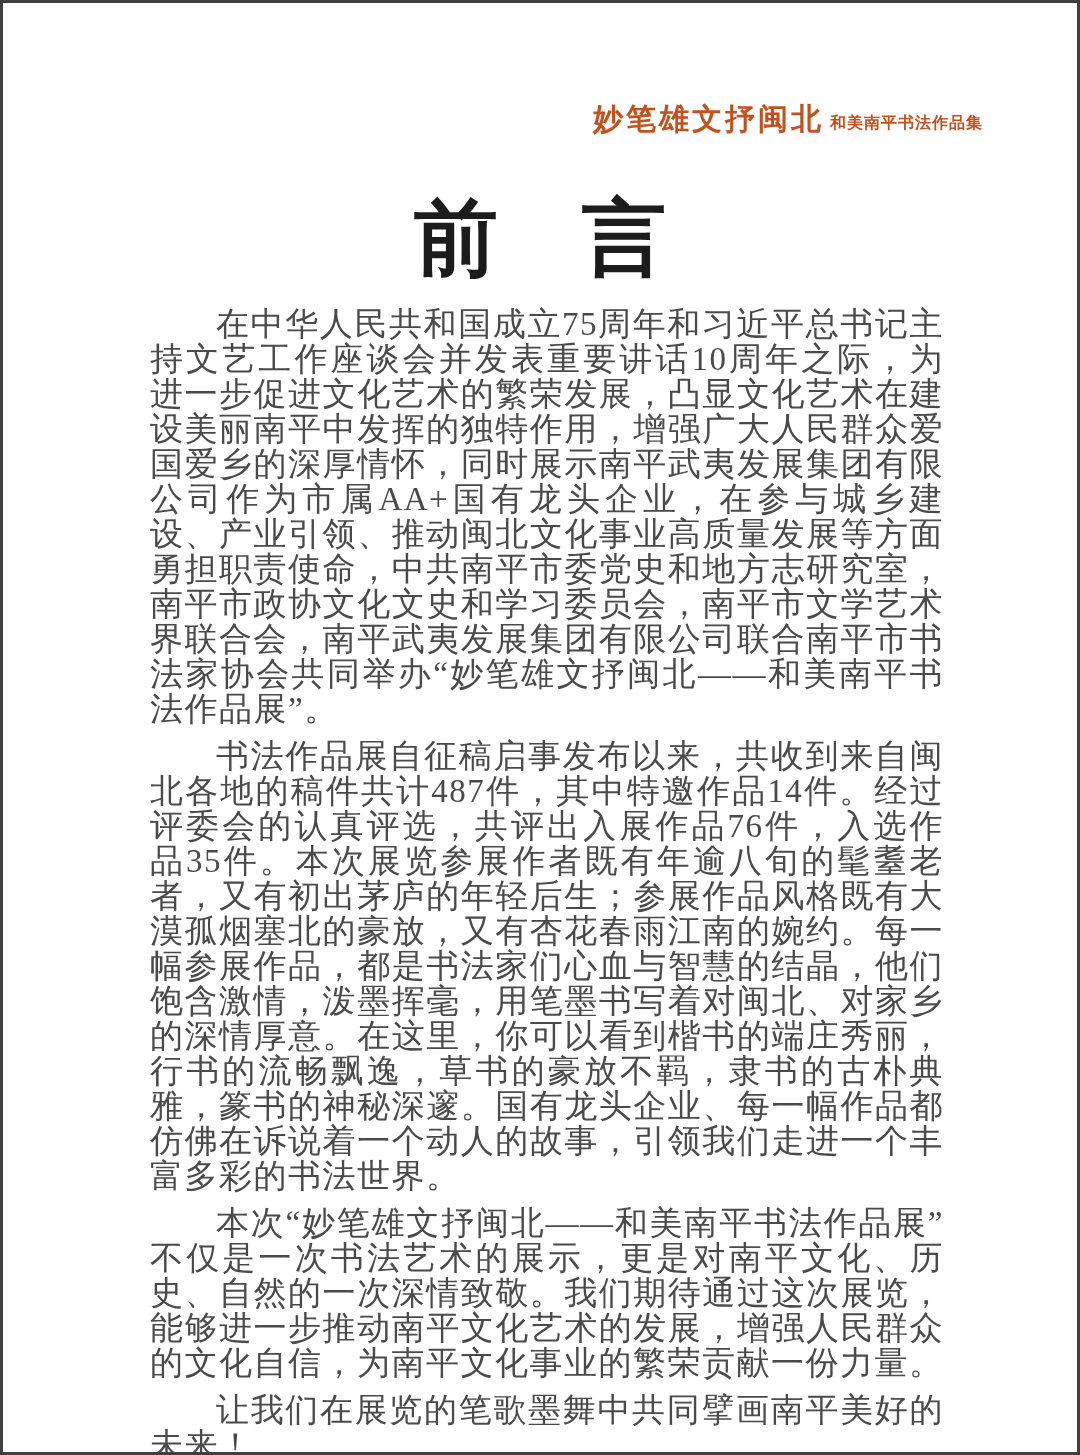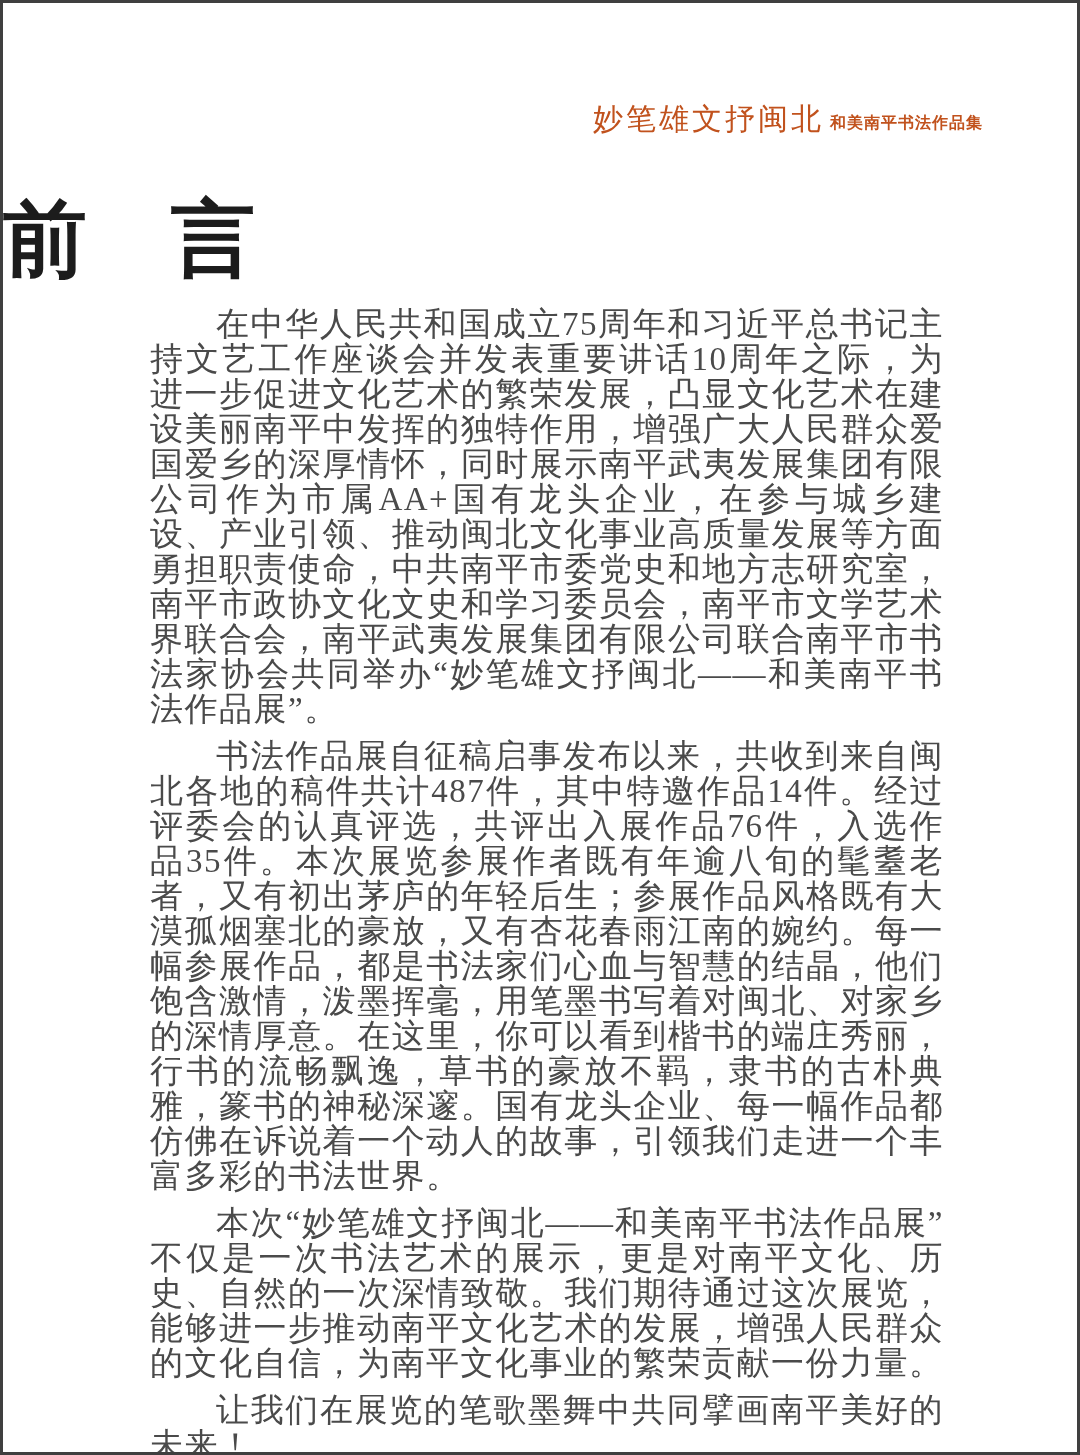--- a/index.html
+++ b/index.html
@@ -21,45 +21,46 @@
     top: 84px;
     right: 94px;
     display: flex;
     align-items: flex-end;
     gap: 6px;
     color: var(--accent, #c1521d);
     white-space: nowrap;
   }
   .series-title {
     font-size: 30px;
-    font-weight: 400;
+    font-weight: 700;
     letter-spacing: 3px;
     line-height: 1;
   }
   .series-subtitle {
     font-size: 16px;
     font-weight: 700;
     letter-spacing: 1px;
     line-height: 1;
     padding-bottom: 3px;
     margin-top: 28px;
   }
 
   
   .page-title {
     position: absolute;
     top: 186px;
     left: 0;
     width: 100%;
     margin: 0;
+    text-align: center;
     font-size: 84px;
     line-height: 1.2;
     font-weight: 700;
     color: var(--title_ink, #1c1c1c);
-    font-family: Liberation Sans, sans-serif;
+    font-family: Liberation Serif, serif;
   }
 
   
   .preface-body {
     position: absolute;
     top: 292px;
     left: 135px;
     width: 818px;
     font-size: 33px;
     line-height: 35px;

